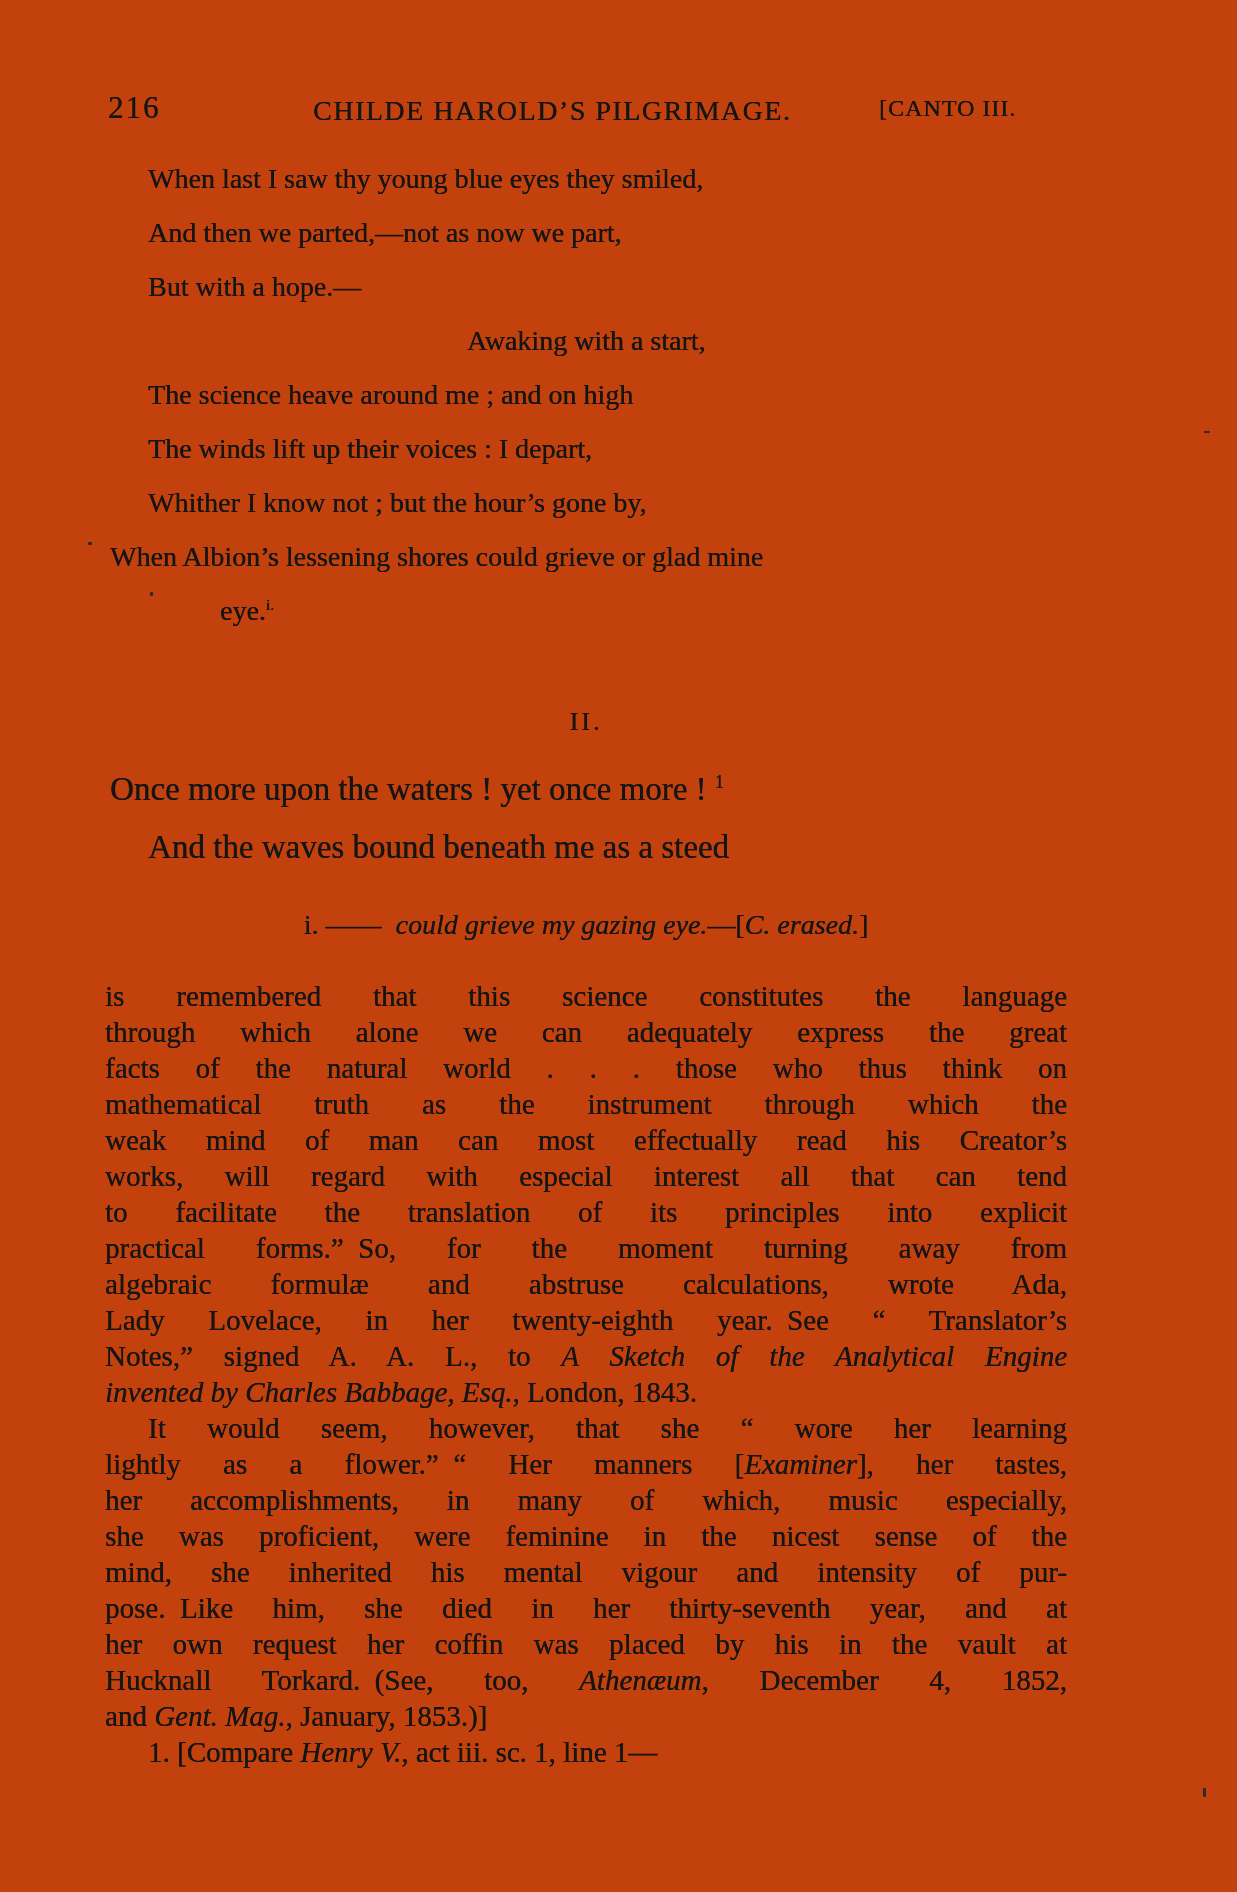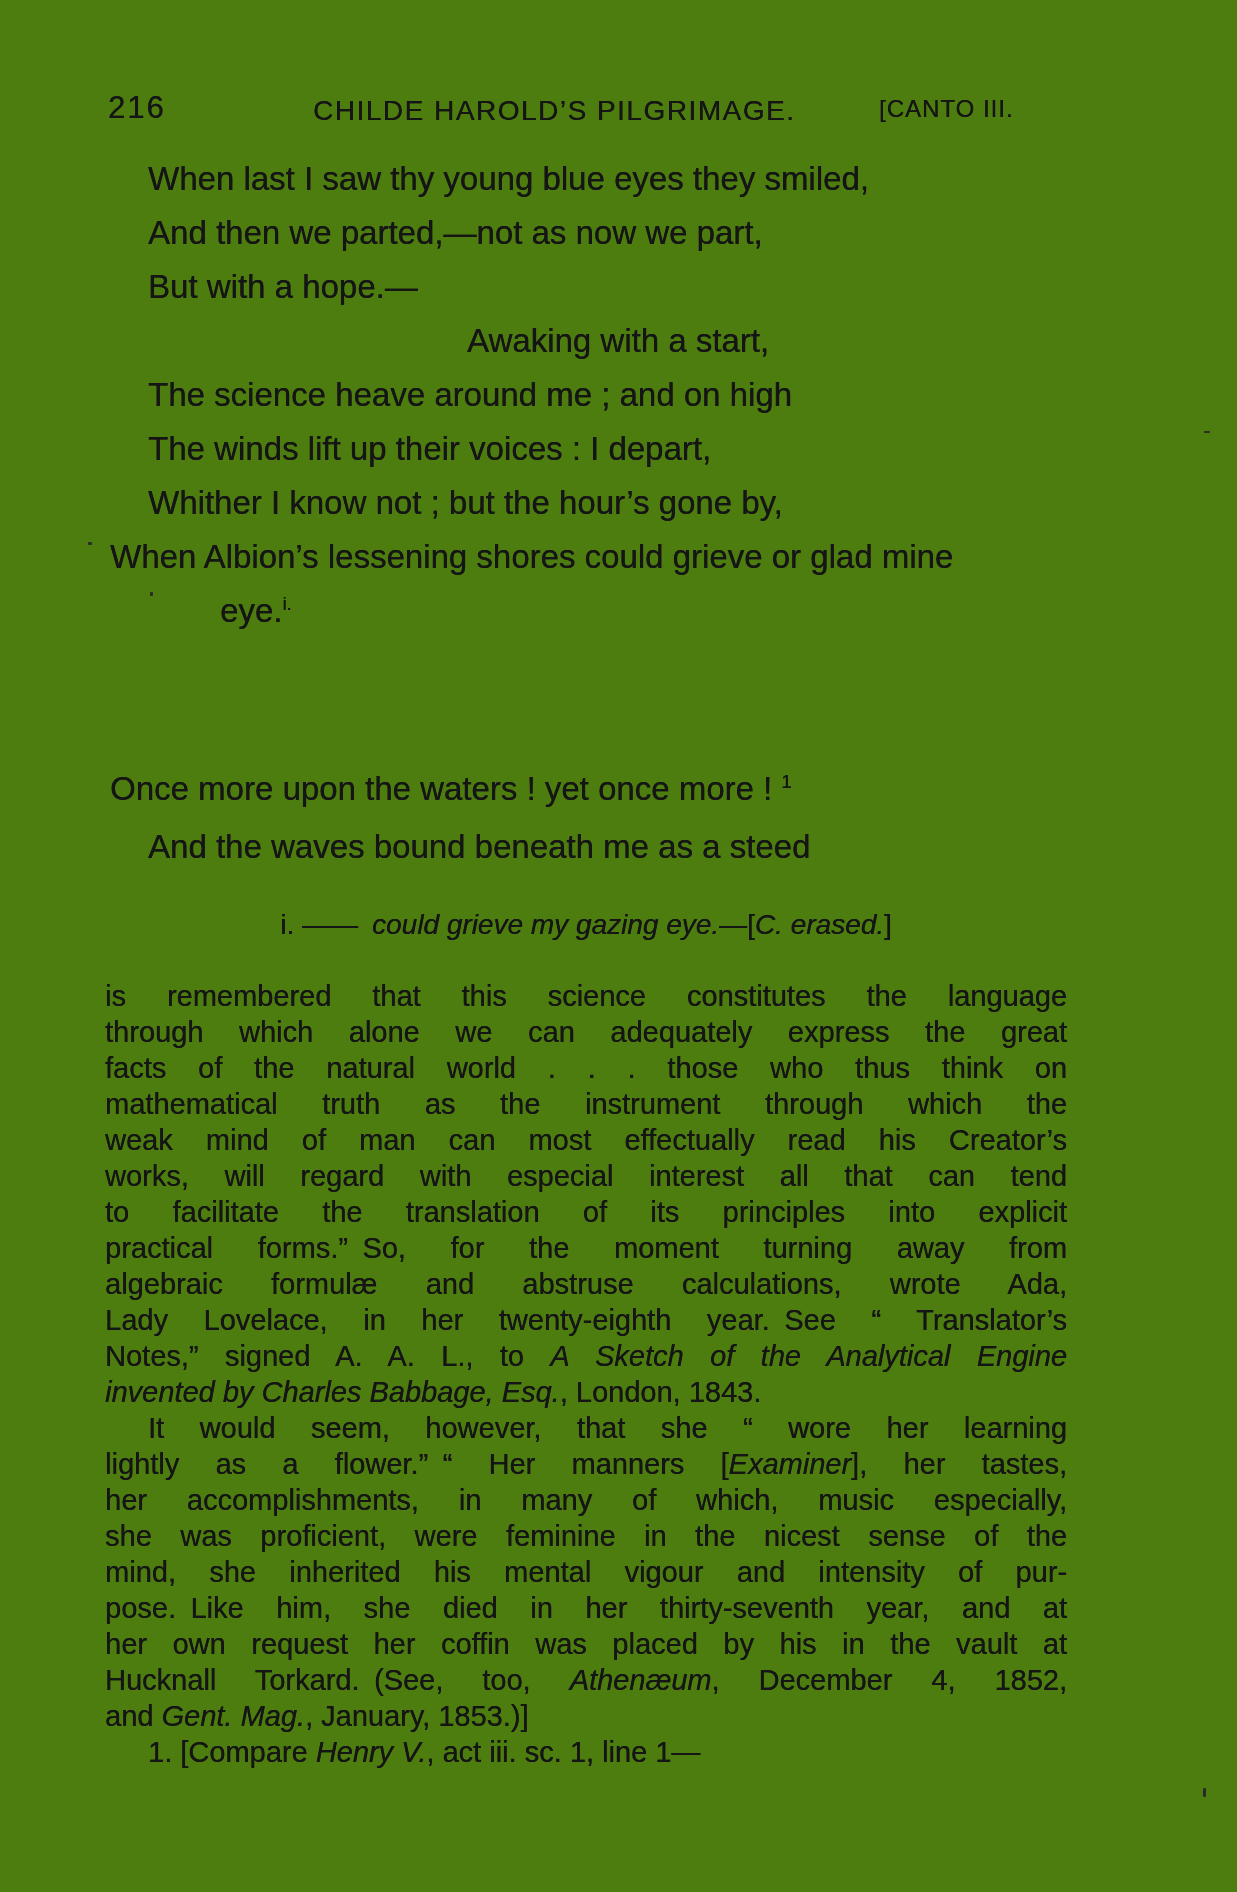--- a/index.html
+++ b/index.html
@@ -1,30 +1,30 @@
 <!DOCTYPE html>
 <html><head>
 <meta charset="utf-8">
 <style>
   html,body{margin:0;padding:0;background:#ffffff;}
   .page{
     position:relative;
     width:1237px;height:1892px;
-    background:#4d7c0f;color:#151515;
-    font-family:Liberation Sans, sans-serif;
+    background:#c2410c;color:#151515;
+    font-family:Liberation Serif, serif;
     overflow:hidden;
     text-shadow:0.3px 0 0 currentColor; 
   }
   .abs{position:absolute;}
   
   .pnum  {left:108px; top:90px;  font-size:31px; letter-spacing:2px;}
   .rtitle{left:313px; top:95px;  font-size:28px; letter-spacing:1.5px;}
   .canto {left:879px; top:95px;  font-size:24px; letter-spacing:1px;}
   
-  .poem1{left:148px; top:152px; width:1010px; font-size:33px; line-height:54px;}
+  .poem1{left:148px; top:152px; width:1010px; font-size:28px; line-height:54px;}
   .poem2{left:148px; top:760px; width:1010px; font-size:33px; line-height:58px;}
   .heading2{left:105px; top:704px; width:962px; text-align:center;
             font-size:26px; letter-spacing:3px; line-height:36px;}
   .deep{padding-left:319px;}
   .eye {padding-left:72px;}
   .hang{margin-left:-38px;}
   
   .variant{left:105px; top:908px; width:962px; font-size:28px; line-height:34px; text-align:center;}
   
   .footnote{left:105px; top:950px; width:962px; font-size:29px; line-height:36px;margin-top:28px;}
@@ -57,20 +57,21 @@
       <div class="line">And then we parted,—not as now we part,</div>
       <div class="line">But with a hope.—</div>
       <div class="line deep">Awaking with a start,</div>
       <div class="line">The science heave around me ; and on high</div>
       <div class="line">The winds lift up their voices : I depart,</div>
       <div class="line">Whither I know not ; but the hour’s gone by,</div>
       <div class="line hang">When Albion’s lessening shores could grieve or glad mine</div>
       <div class="line eye"><span>eye.</span><sup>i.</sup></div>
     </section>
 
+  <div class="abs heading2">II.</div>
 
   <section class="abs poem2">
       <div class="line hang"><span>Once more upon the waters ! yet once more ! </span><sup>1</sup></div>
       <div class="line">And the waves bound beneath me as a steed</div>
     </section>
 
   <div class="abs variant">
       <div class="line"><span>i. —— </span><span class="it">could grieve my gazing eye.</span><span>—[</span><span class="it">C. erased.</span><span>]</span></div>
     </div>
 

